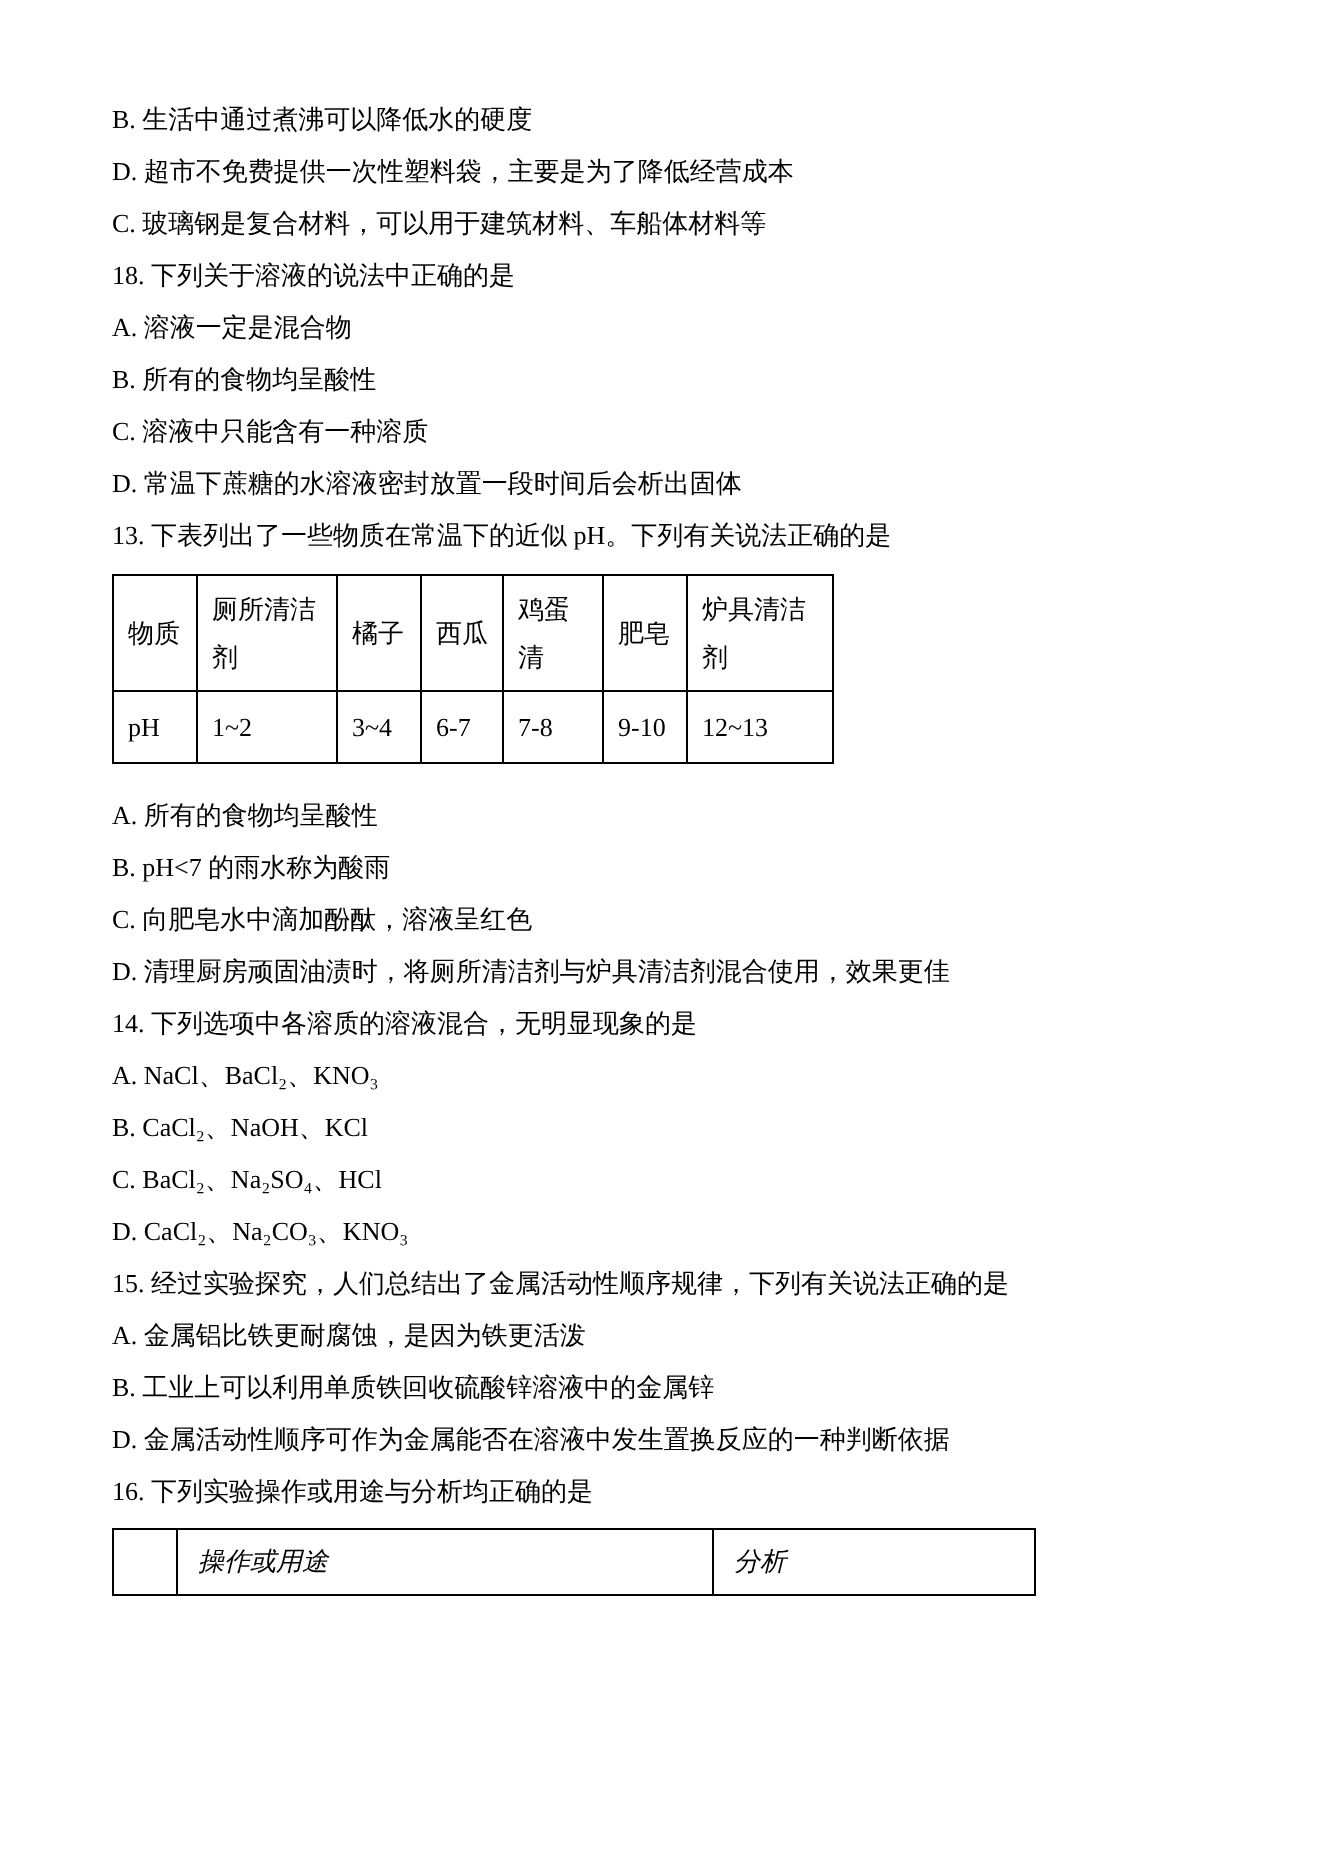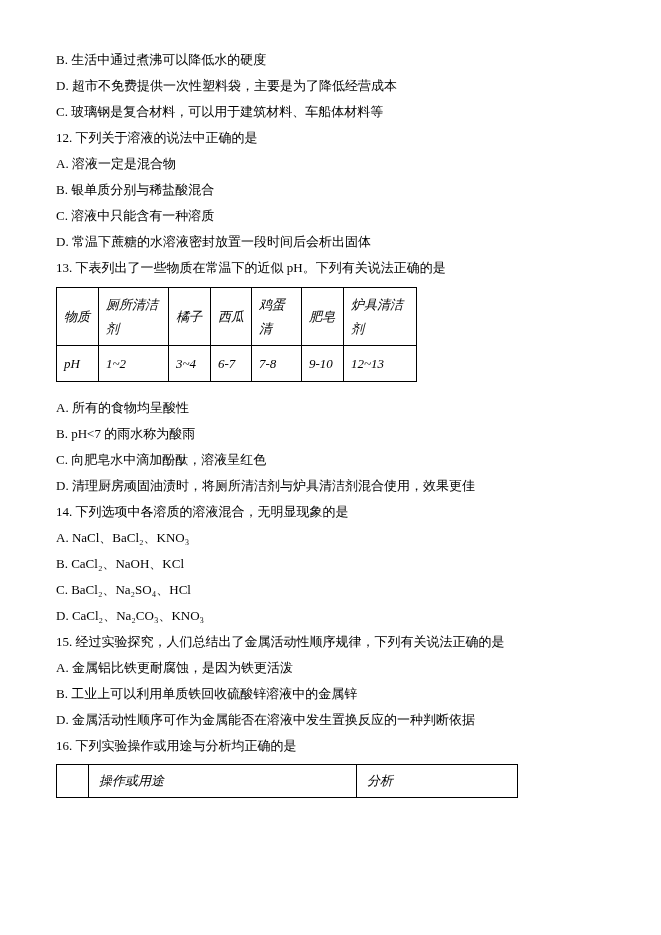--- a/index.html
+++ b/index.html
@@ -27,40 +27,40 @@
     border-collapse: collapse;
     table-layout: fixed;
   }
   td {
     border: 1.5px solid #000000;
     box-sizing: border-box;
     font-size: 13px;
     vertical-align: middle;
     overflow: hidden;
   }
-  .ph-table { width: 360px; margin: 6px 16px 13px 0; font-style: italic; }
+  .ph-table { width: 360px; margin: 6px 16px 13px 0; }
   .ph-table td { padding: 3px 7px; line-height: 24px; }
   .ph-table tr.r1 td { height: 58px; }
   .ph-table tr.r2 td { height: 36px; }
   .op-table { width: 461px; margin: 5px 0 0 0; }
   .op-table td { height: 33px; padding: 2px 10px; line-height: 20px; font-style: italic; }
   .op-table td.c0 { padding: 2px 4px; }
 </style>
 </head>
 <body>
 
 <div class="doc">
 
   <p class="line">B. 生活中通过煮沸可以降低水的硬度</p>
   <p class="line">D. 超市不免费提供一次性塑料袋，主要是为了降低经营成本</p>
   <p class="line">C. 玻璃钢是复合材料，可以用于建筑材料、车船体材料等</p>
 
-  <p class="line">12. 下列关于溶液的说法中正确的是</p>
+  <p class="line">18. 下列关于溶液的说法中正确的是</p>
   <p class="line">A. 溶液一定是混合物</p>
-  <p class="line">B. 银单质分别与稀盐酸混合</p>
+  <p class="line">B. 所有的食物均呈酸性</p>
   <p class="line">C. 溶液中只能含有一种溶质</p>
   <p class="line">D. 常温下蔗糖的水溶液密封放置一段时间后会析出固体</p>
 
   <p class="line">13. 下表列出了一些物质在常温下的近似 pH。下列有关说法正确的是</p>
 
   <table class="ph-table">
     <colgroup>
       <col style="width:42px">
         <col style="width:70px">
         <col style="width:42px">

